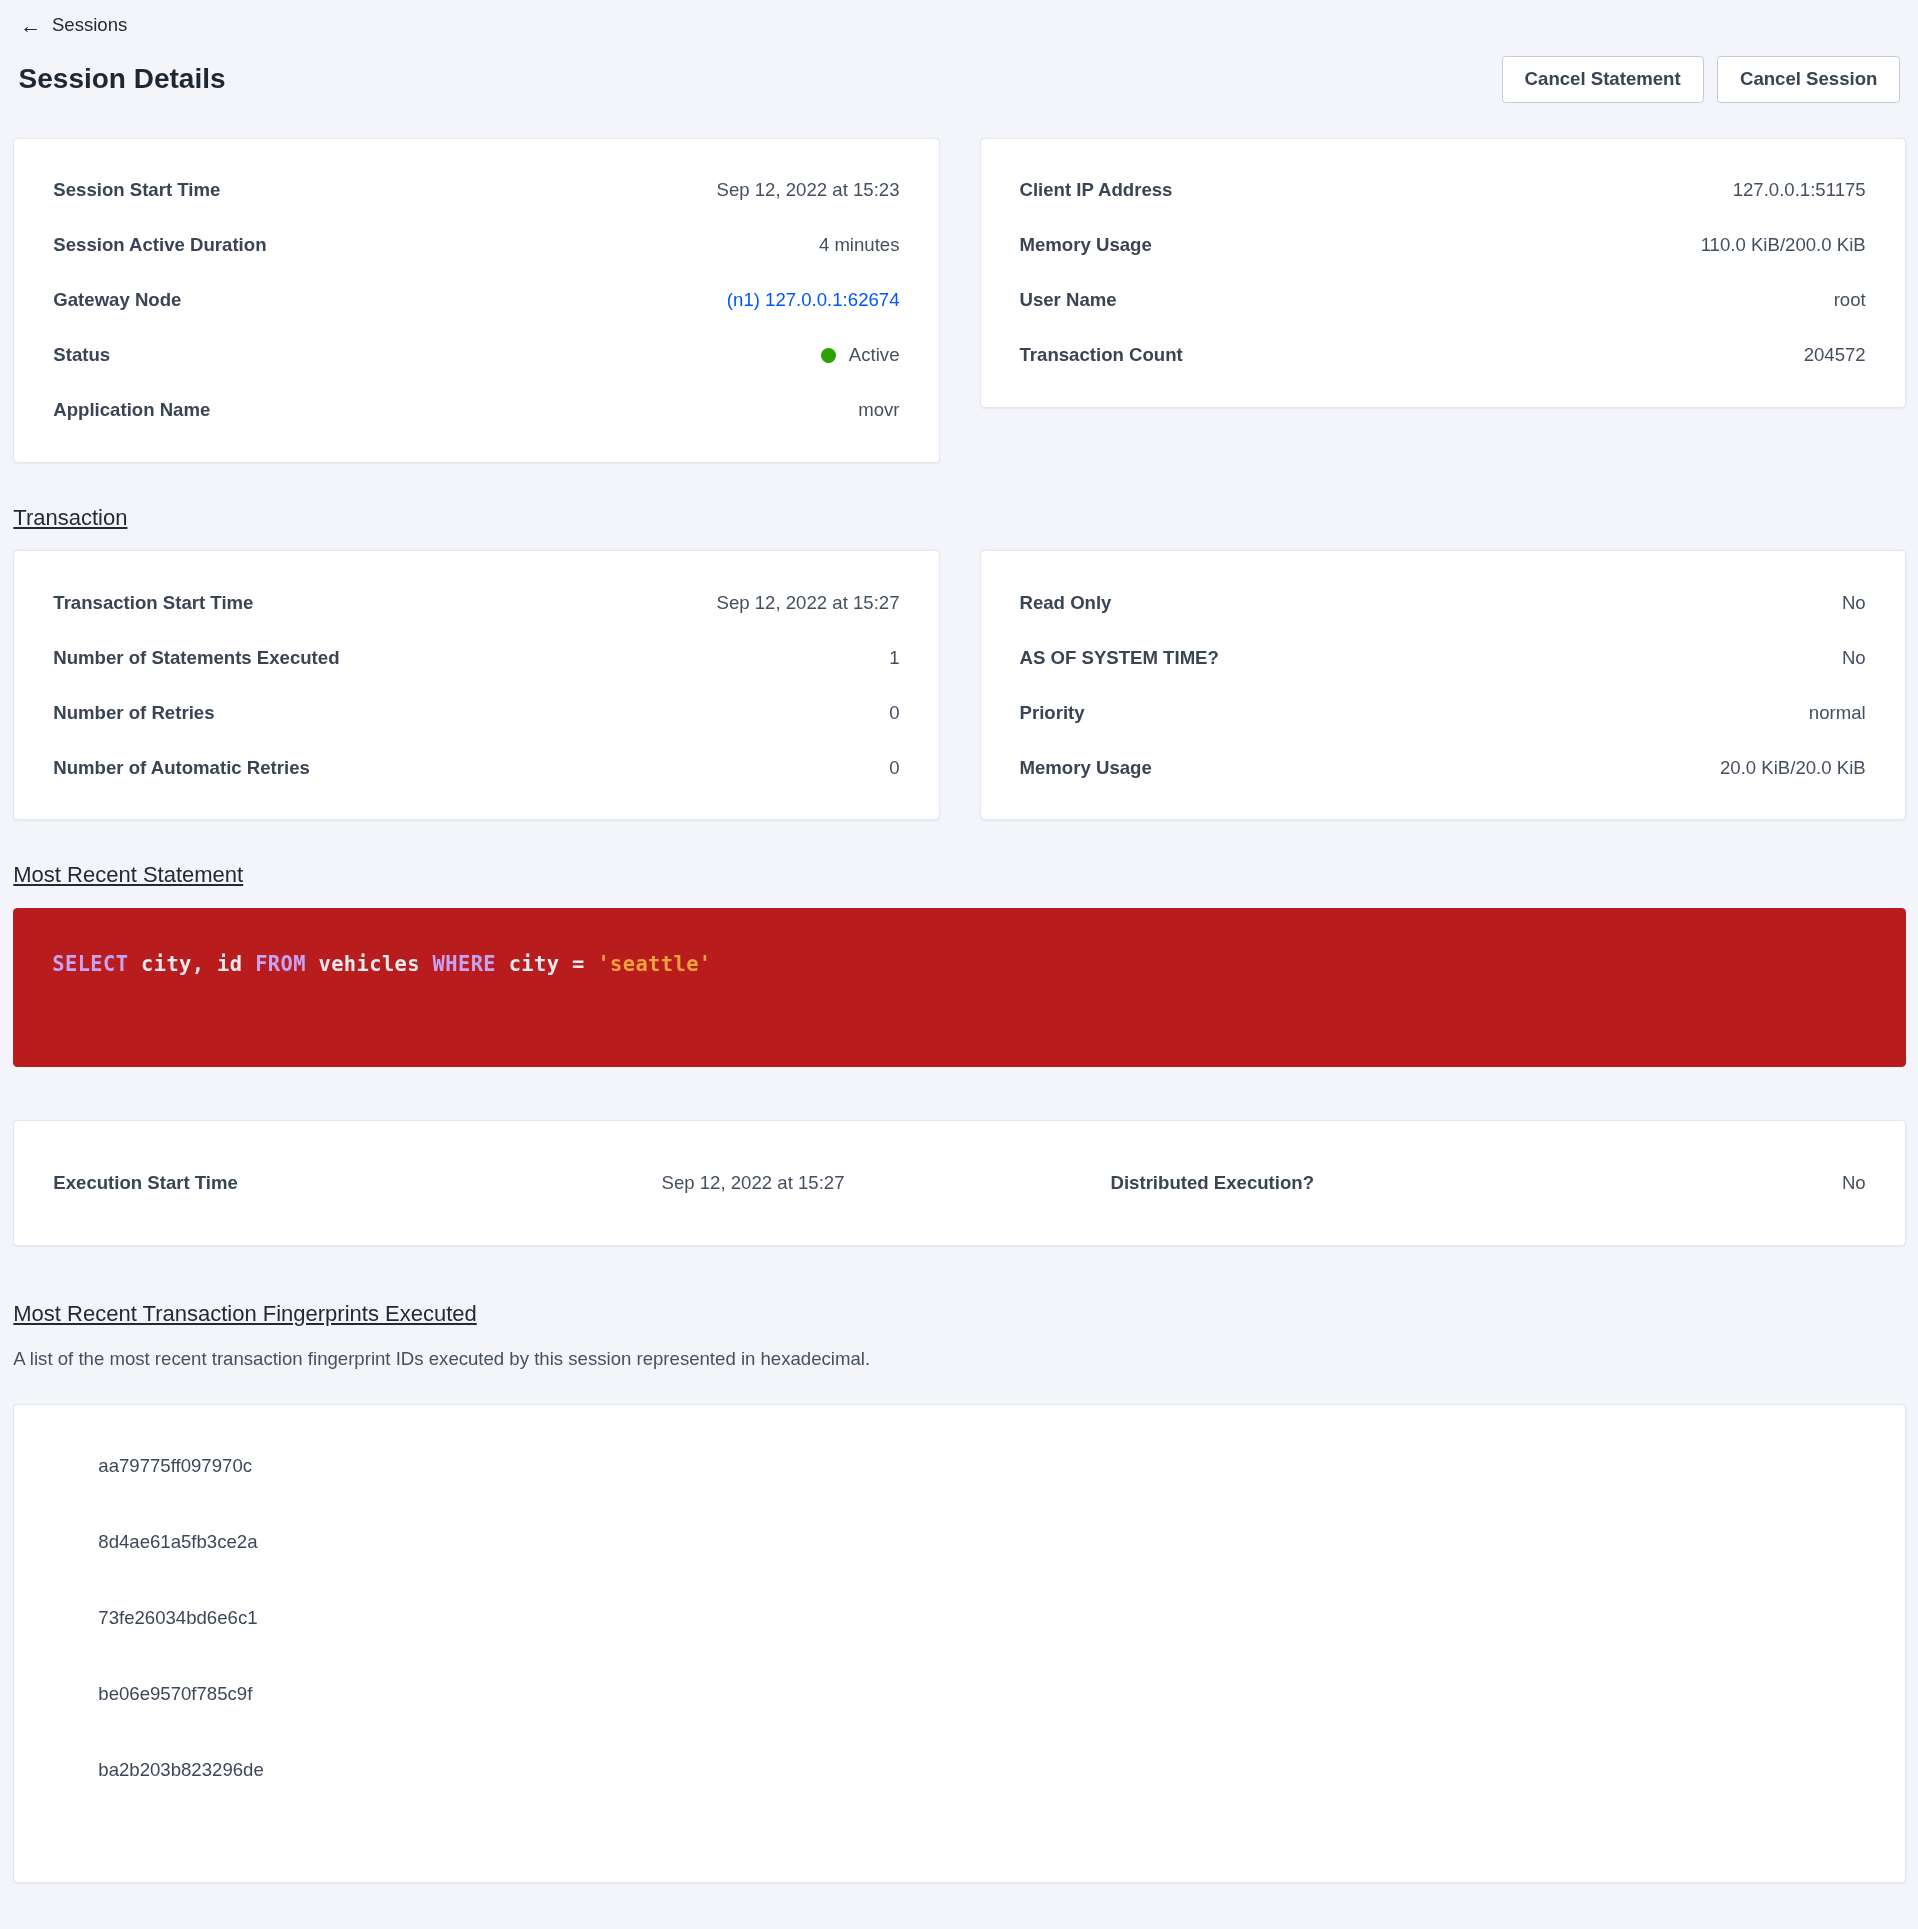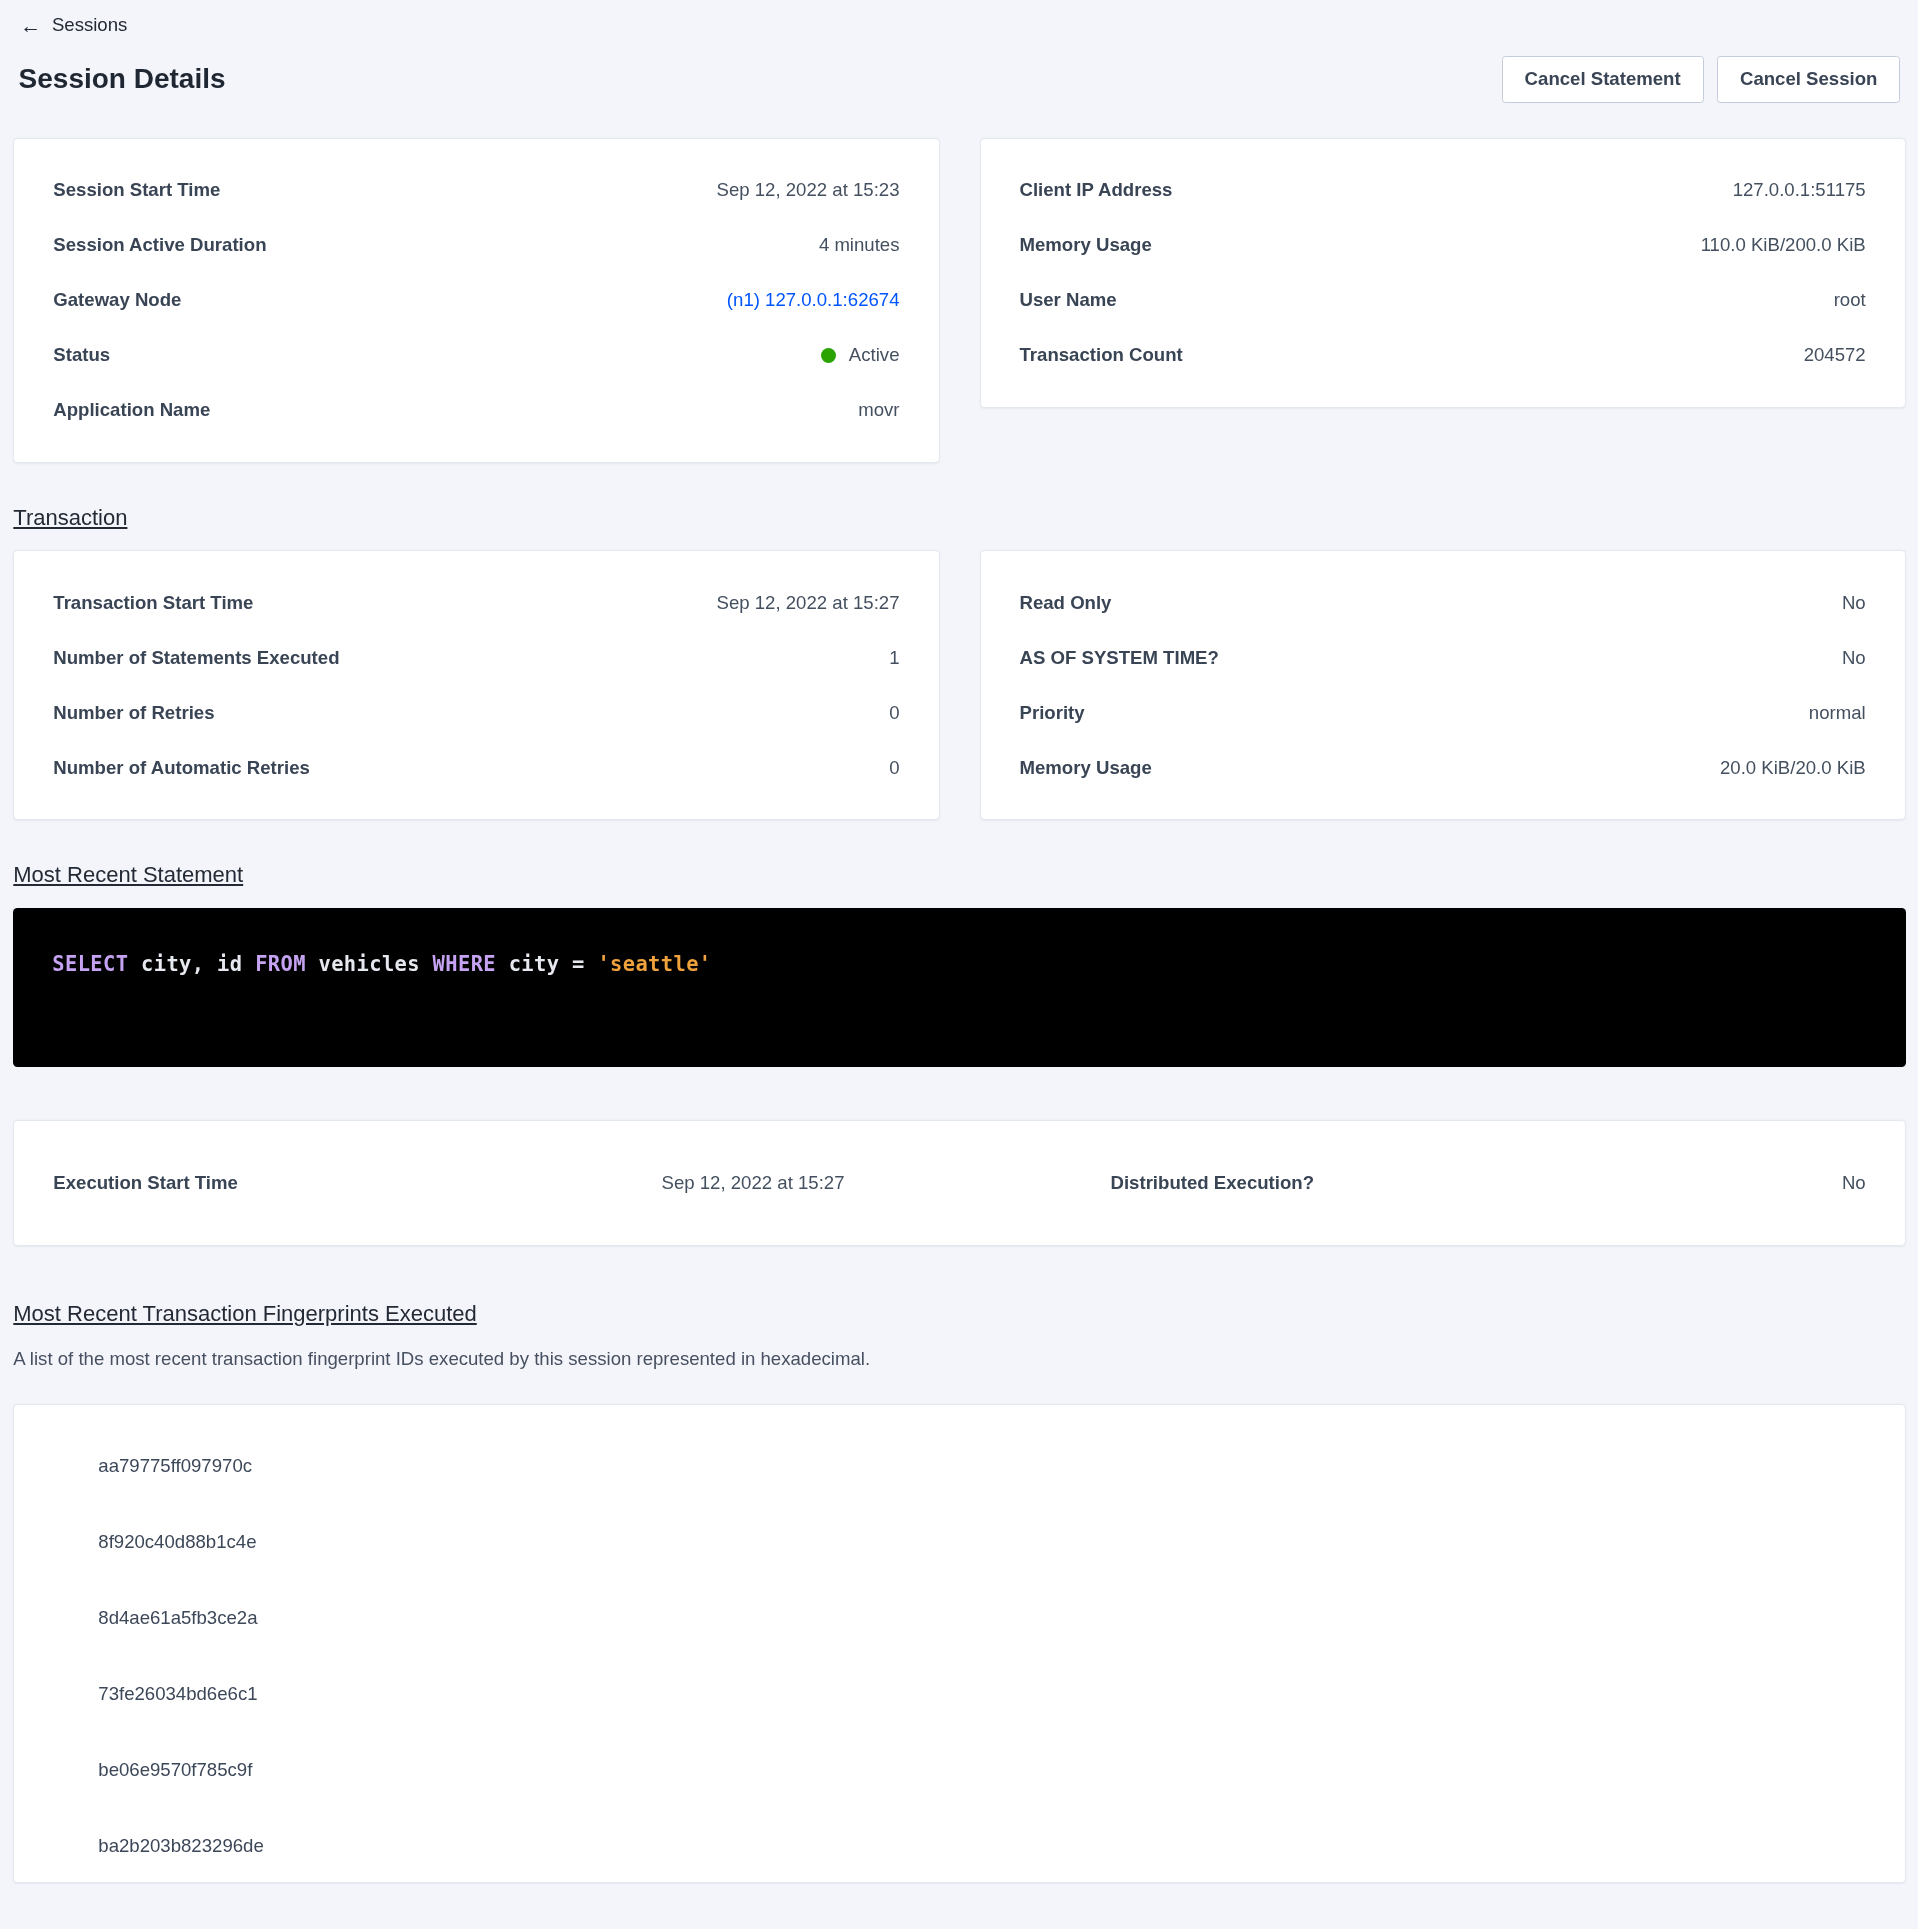--- a/index.html
+++ b/index.html
@@ -44,21 +44,21 @@
   .svalue { font-size:18.6px; color:#44505f; }
   .link-value { color:#0055ff; cursor:pointer; text-decoration:none; }
   .status-value { display:flex; align-items:center; gap:13.3px; }
   .status-dot { width:15px; height:15px; border-radius:50%; background:#2aa300; }
 
   
   .section-title { font-size:22px; font-weight:400; color:#242a35; margin:42px 0 19.5px 0;text-decoration:underline; }
 
   
   .sql-box {
-    background:#000000; border-radius:4.4px;
+    background:#b91c1c; border-radius:4.4px;
     height:159px; padding:44px 39px;
     font-family:"DejaVu Sans Mono", monospace;
     font-size:20.4px; font-weight:700; letter-spacing:0.4px;
     color:#e7e9f1; white-space:pre;
   }
   .kw { color:#c5a3f2; }
   .str { color:#f0a33c; }
 
   
   .exec-card { margin-top:53px; height:126px; display:grid; grid-template-columns:1fr 1fr; align-items:center; }
@@ -192,21 +192,20 @@
       <span class="slabel">Distributed Execution?</span>
       <span class="svalue">No</span>
     </div>
   </div>
 
   <div class="section-title fp">Most Recent Transaction Fingerprints Executed</div>
   <p class="fp-desc">A list of the most recent transaction fingerprint IDs executed by this session represented in hexadecimal.</p>
 
   <div class="card fp-card">
     <div class="fp-item">aa79775ff097970c</div>
-    <div class="fp-item">8f920c40d88b1c4e</div>
     <div class="fp-item">8d4ae61a5fb3ce2a</div>
     <div class="fp-item">73fe26034bd6e6c1</div>
     <div class="fp-item">be06e9570f785c9f</div>
     <div class="fp-item">ba2b203b823296de</div>
   </div>
 
 </div>
 
 
 </body></html>

